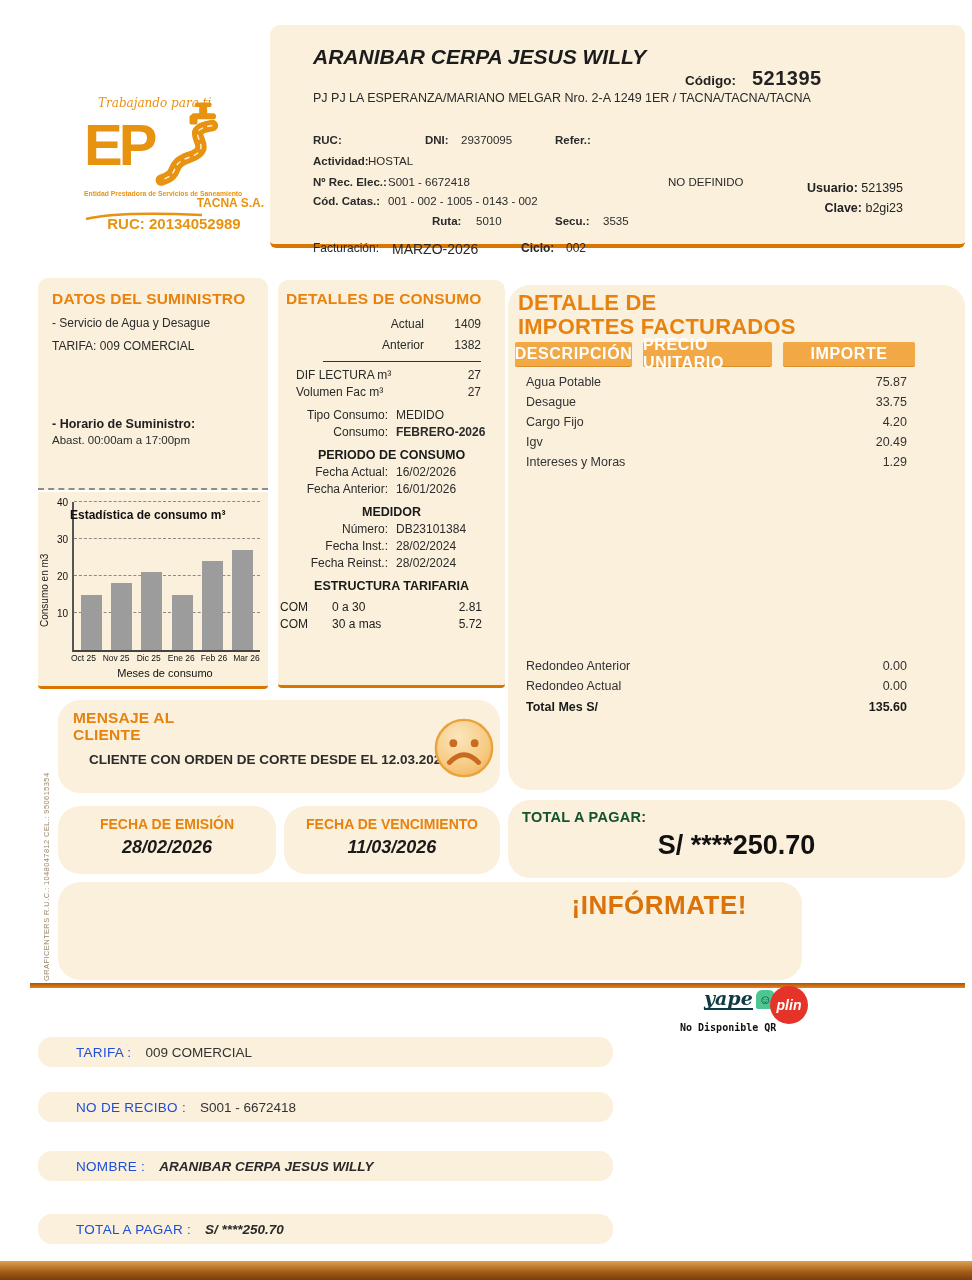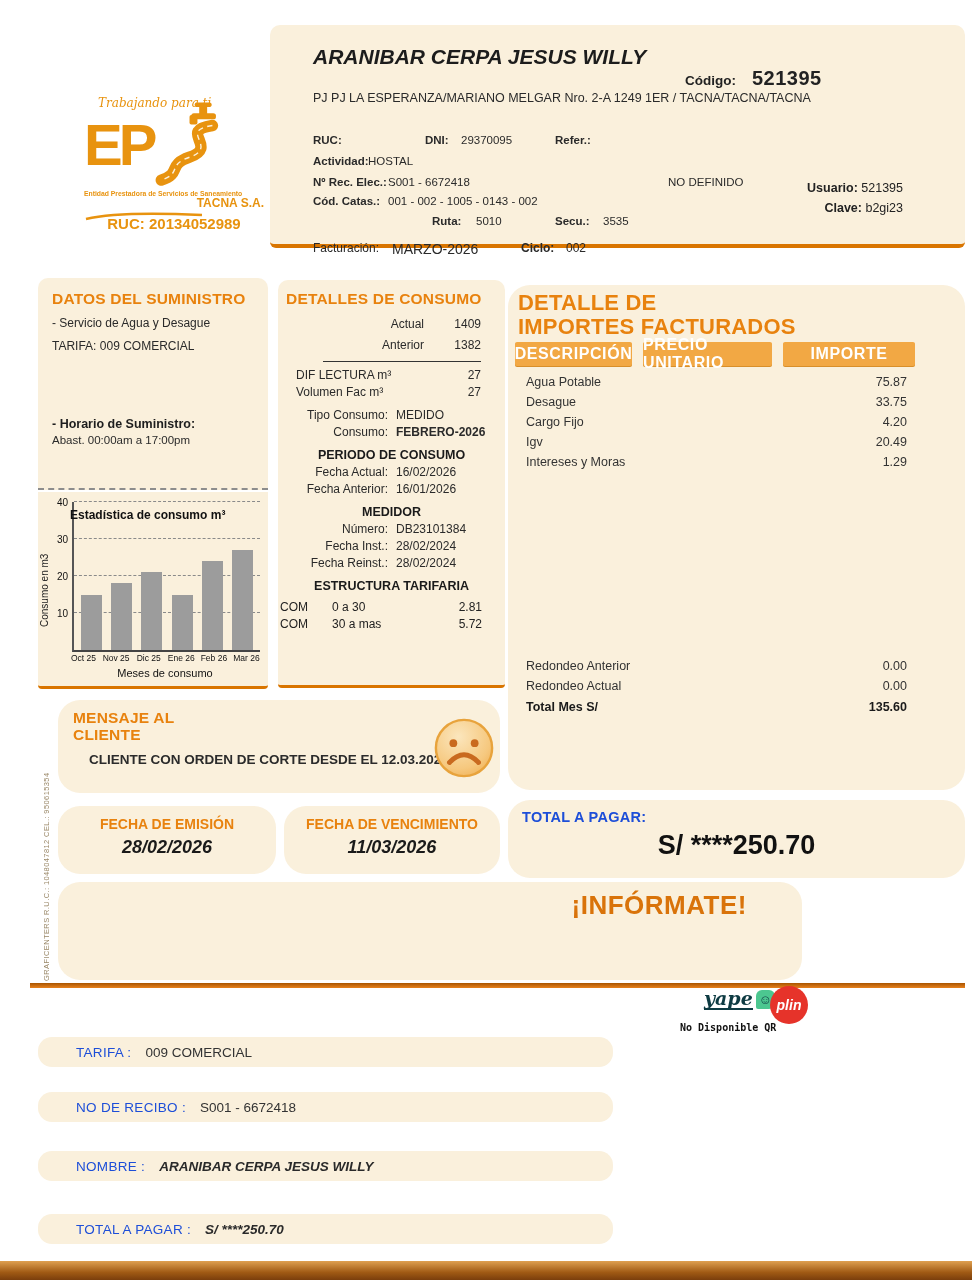--- a/index.html
+++ b/index.html
@@ -92,21 +92,21 @@
   .mensaje .sec-title{position:absolute;left:15px;top:9px;}
   .mensaje .body{position:absolute;left:31px;top:52px;font-size:13.5px;font-weight:bold;color:#2b2b2b;white-space:nowrap;}
   .face{position:absolute;right:5px;top:17px;}
 
   
   .emision{left:58px;top:806px;width:218px;height:68px;}
   .venc{left:284px;top:806px;width:216px;height:68px;}
   .dpanel .dtitle{margin-top:10px;text-align:center;font-size:14px;font-weight:bold;color:#E8820E;}
   .dpanel .dval{margin-top:5px;text-align:center;font-size:18px;font-weight:bold;font-style:italic;color:#1a1a1a;}
   .totalp{left:508px;top:800px;width:457px;height:78px;}
-  .totalp .tlabel{position:absolute;left:14px;top:9px;font-size:14.5px;font-weight:bold;color:#1d4ed8;letter-spacing:0.3px;}
+  .totalp .tlabel{position:absolute;left:14px;top:9px;font-size:14.5px;font-weight:bold;color:#14532d;letter-spacing:0.3px;}
   .totalp .tval{position:absolute;left:0;right:0;top:30px;text-align:center;font-size:27px;font-weight:bold;color:#111;}
 
   
   .informate{left:58px;top:882px;width:744px;height:98px;}
   .informate .txt{position:absolute;right:55px;top:8px;font-size:26px;font-weight:bold;color:#D9730A;letter-spacing:0.5px;}
   .rule{position:absolute;left:30px;top:983px;width:935px;height:5px;background:linear-gradient(180deg,#a85400,#E8821E);}
   .bottom-band{position:absolute;left:0;top:1261px;width:972px;height:19px;
                background:linear-gradient(180deg,#DFA050,#A05A14 60%,#7A3E0C);}
   .print-credit{position:absolute;left:42px;top:766px;height:215px;writing-mode:vertical-rl;transform:rotate(180deg);
                 font-size:7.5px;color:#9A8868;letter-spacing:0.4px;white-space:nowrap;}

